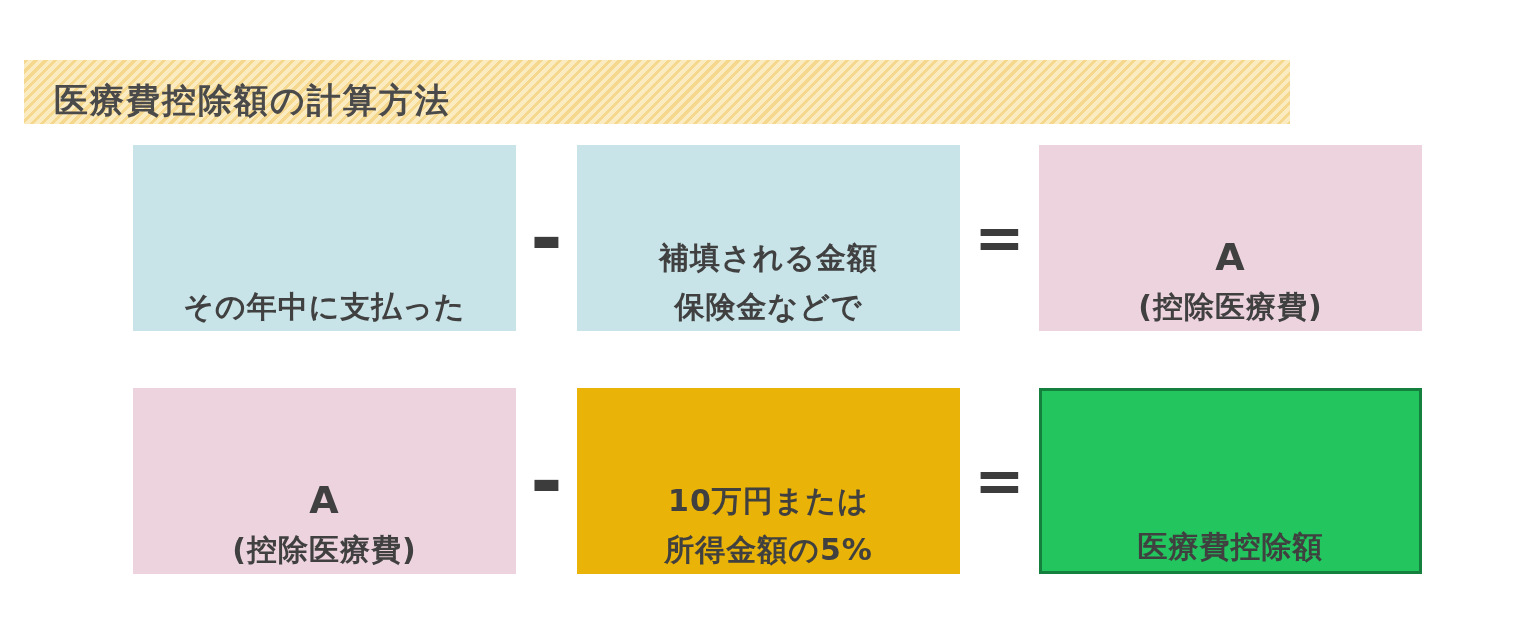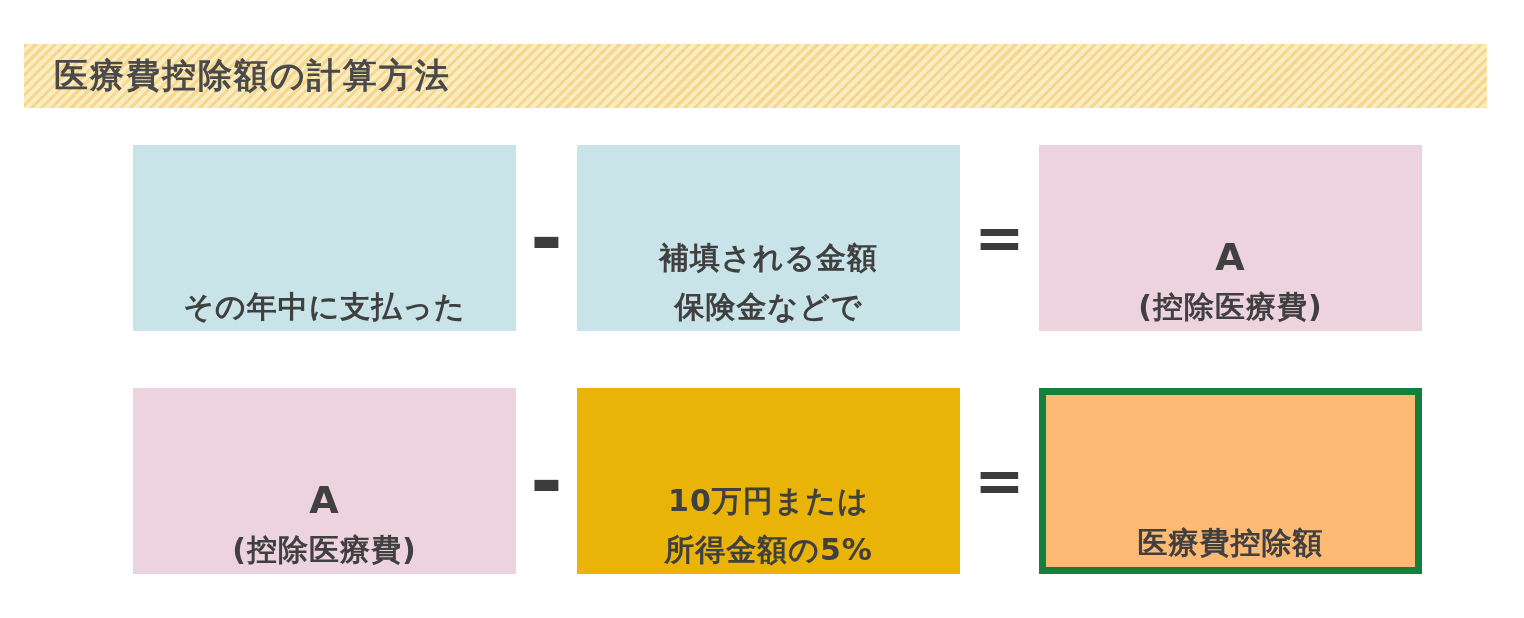--- a/index.html
+++ b/index.html
@@ -9,30 +9,30 @@
     background: #ffffff;
     position: relative;
     font-family: "DejaVu Sans", "Liberation Sans", sans-serif;
     overflow: hidden;
   }
 
   
   .banner {
     position: absolute;
     left: 24px;
-    top: 44px;
-    width: 1463px;
+    top: 60px;
+    width: 1266px;
     height: 64px;
     background: repeating-linear-gradient(
       135deg,
       #F6D78E 0px, #F6D78E 3px,
       #FBEBC1 3px, #FBEBC1 7px
     );
     display: flex;
-    align-items: center;
+    align-items: flex-end;
   }
   .banner-title {
     padding-left: 30px;
     font-size: 34px;
     font-weight: bold;
     color: #4A4A4A;
     letter-spacing: 2px;
     white-space: nowrap;
   }
 
@@ -57,21 +57,21 @@
     text-align: center;
     font-size: 30px;
     font-weight: bold;
     color: #404040;
     line-height: 49px;
     letter-spacing: 1px;
   }
   .box.blue   { background: #C8E4E9; }
   .box.pink   { background: #EDD3DE; }
   .box.green  { background: #eab308; }
-  .box.yellow { background: #fdba74; border: 7px solid #15803d; }
+  .box.yellow { background: #22c55e; border: 3px solid #15803d; }
 
   .line { display: block; white-space: nowrap; }
   .line-a { font-size: 38px; }
 
   .op-cell {
     display: flex;
     align-items: center;
     justify-content: center;
   }
   .op-cell-minus  { width: 61px; }

